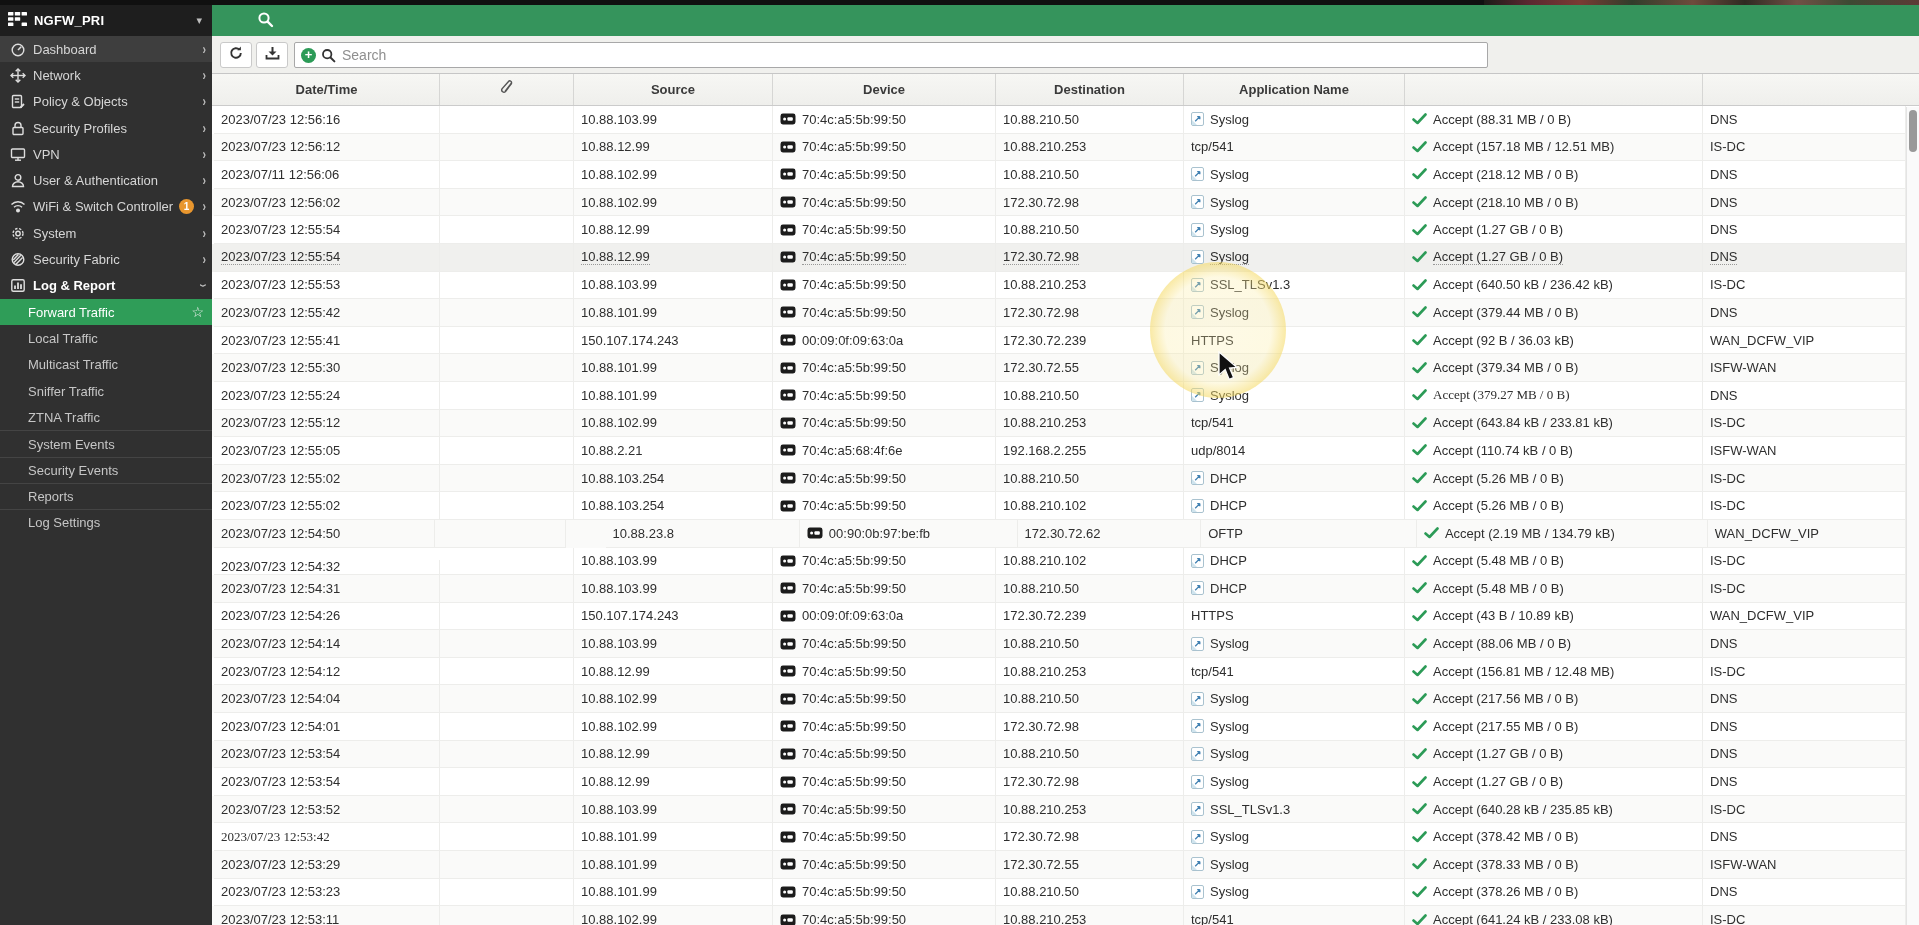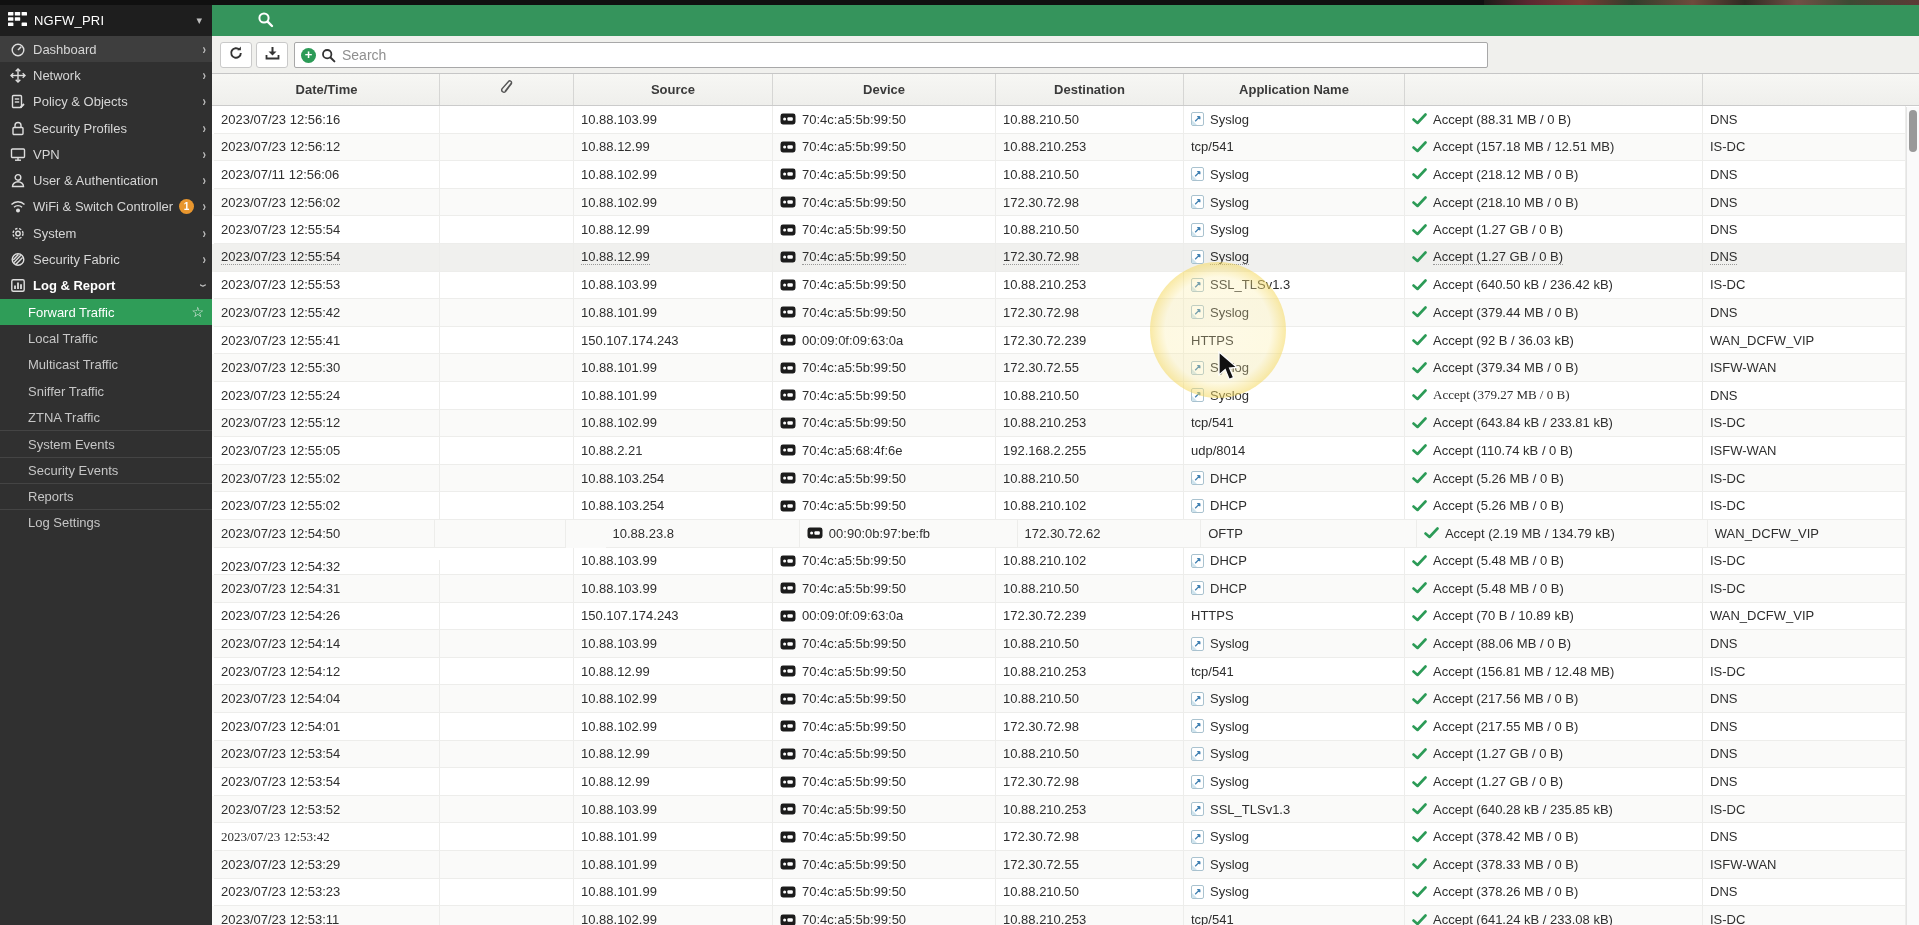--- a/index.html
+++ b/index.html
@@ -15,21 +15,21 @@
   
   #appbar { position:absolute; left:0; top:5px; width:1919px; height:31px; background:var(--header-green,#35945c); }
   .appbar-btn { position:absolute; top:5px; width:26px; height:22px; display:flex; align-items:center; justify-content:center; cursor:pointer; }
   #hamburger { left:218px; }
   #hamburger .bar { width:16px; height:2.4px; background:#fff; border-radius:1px; margin:1.5px 0; }
   #appbar-search { left:252px; }
 
   
   #sidebar { position:absolute; left:0; top:5px; width:212px; height:920px; background:#303030; }
   #sidebar-header { height:31px; background:#1e1e1e; display:flex; align-items:center; padding:0 8px; cursor:pointer; }
-  #sidebar-header .title { color:#fff; font-size:13px; font-weight:normal; margin-left:7px; flex:1; letter-spacing:.2px; }
+  #sidebar-header .title { color:#fff; font-size:13px; font-weight:bold; margin-left:7px; flex:1; letter-spacing:.2px; }
   #sidebar-header .caret { color:#bdbdbd; font-size:11px; margin-right:2px; }
   #side-menu { position:absolute; top:31px; left:0; right:0; }
   .side-item { height:26.3px; display:flex; align-items:center; padding:0 6px 0 8px; color:#d6d6d6;
     font-size:13px; cursor:pointer; position:relative; }
   .side-item .ic { width:20px; display:flex; justify-content:center; }
   .side-item .lbl { margin-left:5px; white-space:nowrap; }
   .side-item .chev { margin-left:auto; color:#bdbdbd; font-size:13px; font-weight:bold; transform:scale(.8,1.1); }
   .side-item .chev.down { transform:rotate(90deg) scale(.8,1.1); }
   .side-item.hl { background:#3e3e3e; }
   .side-item.bold .lbl { font-weight:bold; color:#fff; }
@@ -1082,21 +1082,21 @@
           </div>
           <div class="td" style="width: 221px;">
             <span class="celltext">HTTPS</span>
           </div>
           <div class="td" style="width: 298px;">
             <span class="mr">
               <svg width="15" height="12" viewBox="0 0 15 12">
                 <path d="M1.5 6.5 L5.5 10 L13.5 1.5" fill="none" stroke="#2c9b57" stroke-width="2.6" stroke-linecap="round" stroke-linejoin="round"></path>
               </svg>
             </span>
-            <span class="celltext">Accept (70 B / 10.89 kB)</span>
+            <span class="celltext">Accept (43 B / 10.89 kB)</span>
           </div>
           <div class="td" style="width: 203px;">
             <span class="celltext">WAN_DCFW_VIP</span>
           </div>
         </div>
         <div class="tr alt">
           <div class="td" style="width: 226px;">
             <span class="celltext">2023/07/23 12:54:14</span>
           </div>
           <div class="td" style="width: 134px;"></div>

